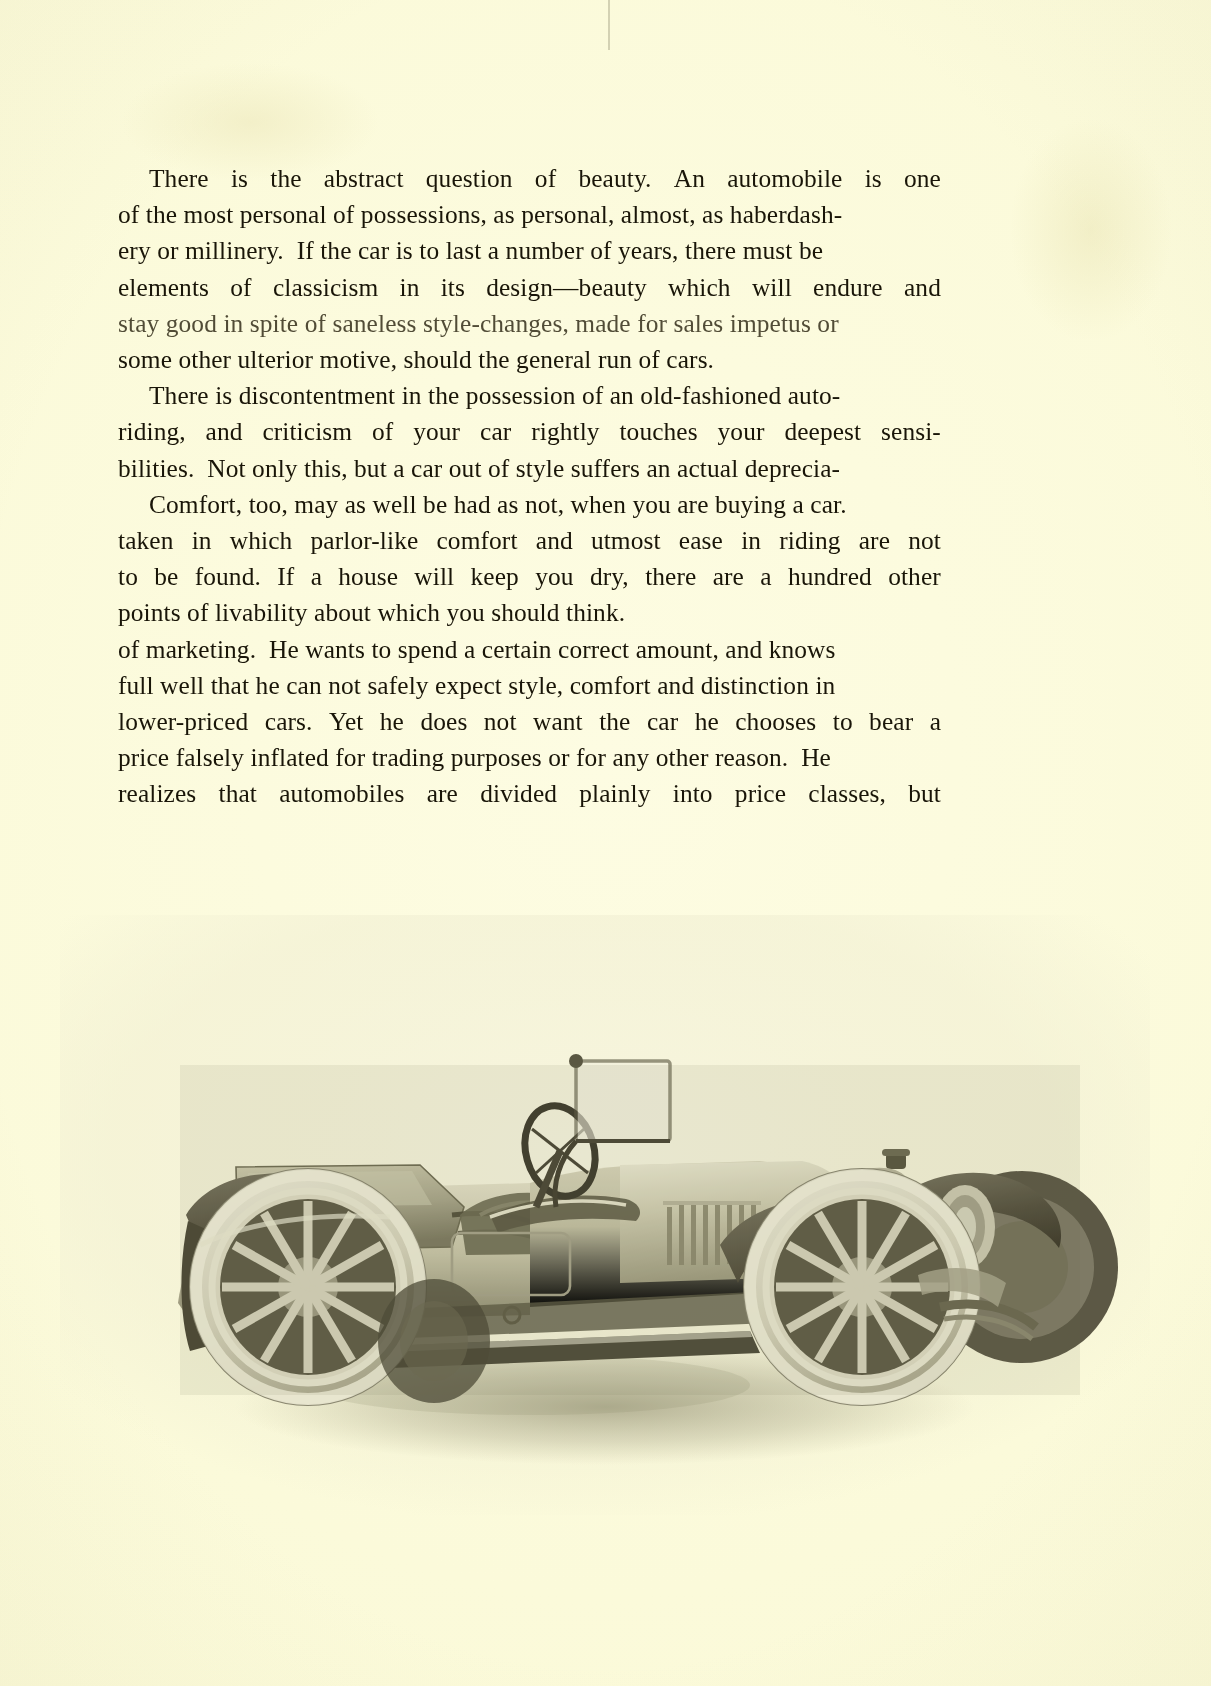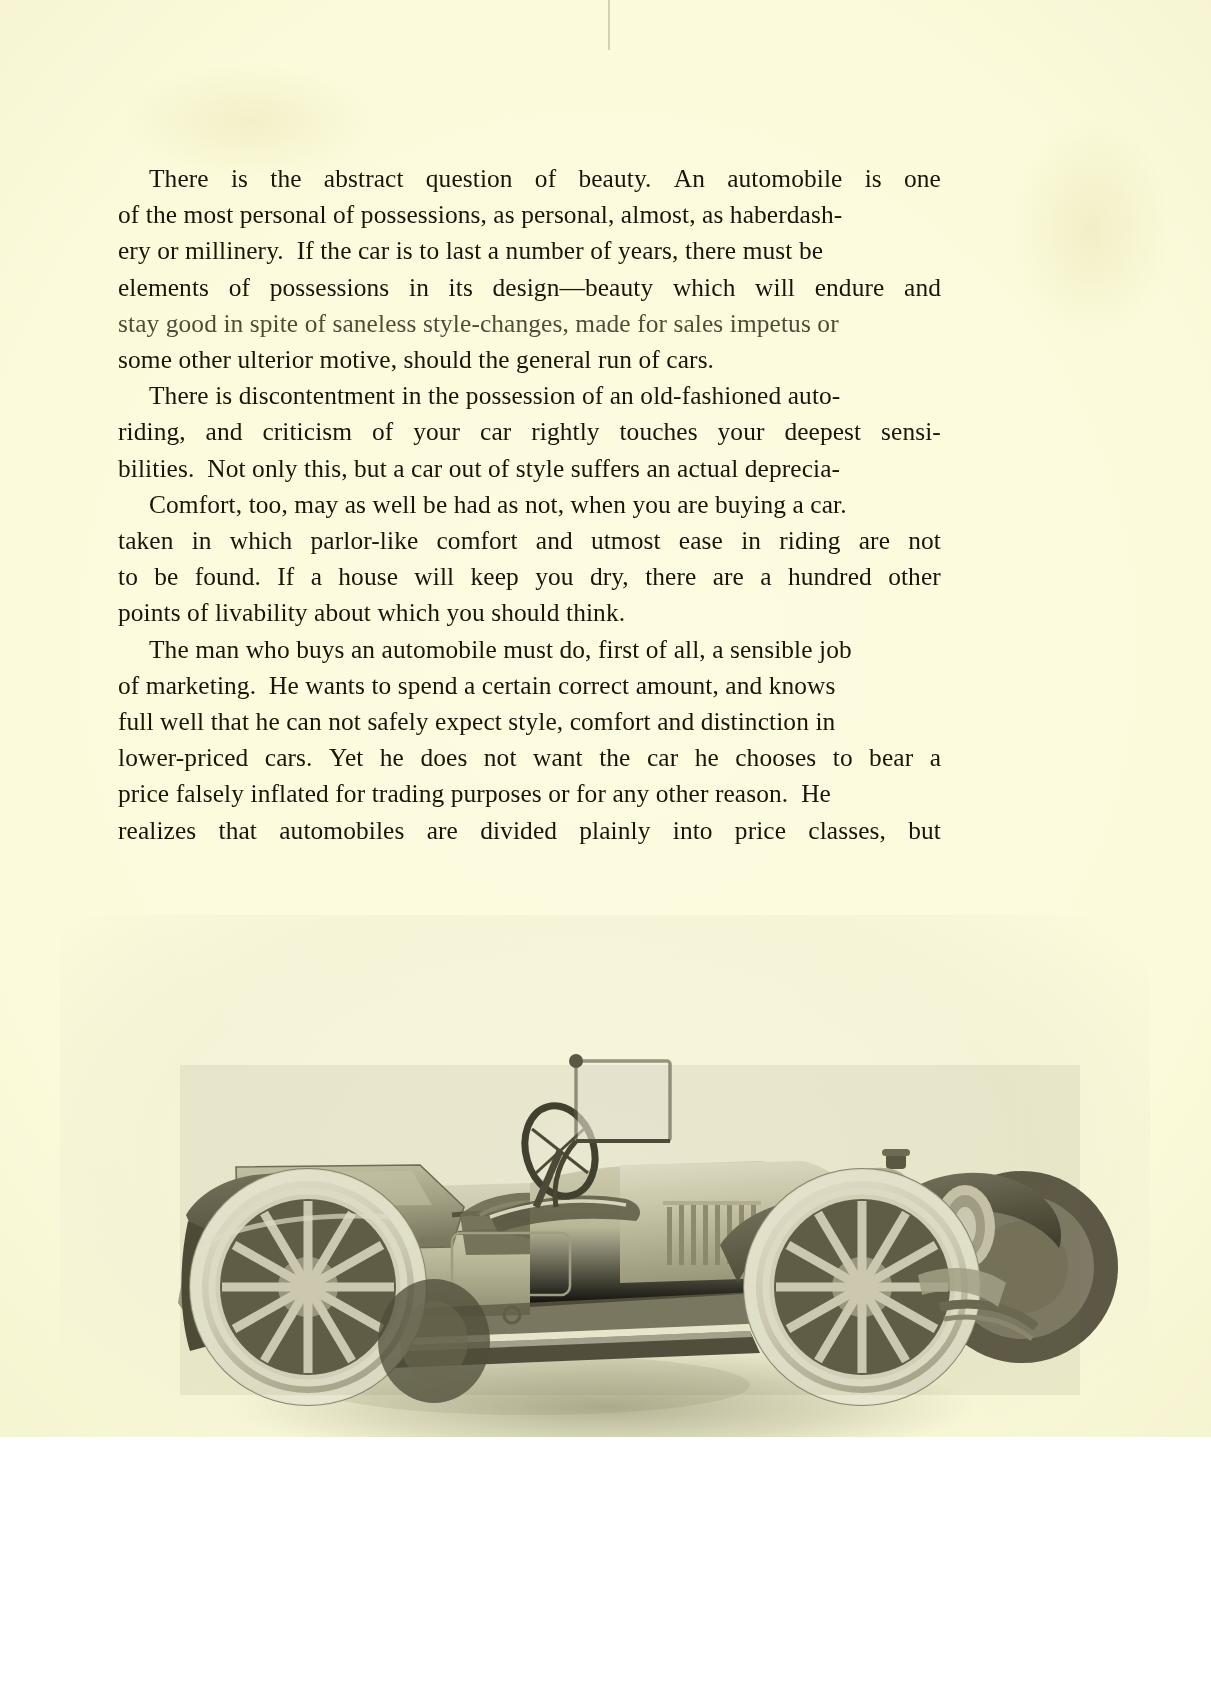--- a/index.html
+++ b/index.html
@@ -6,21 +6,21 @@
     margin: 0;
     padding: 0;
     background: #ffffff;
   }
   body {
     font-family: "Liberation Serif", "DejaVu Serif", serif;
   }
   .page {
     position: relative;
     width: 1211px;
-    height: 1437px;
+    height: 1686px;
     overflow: hidden;
     background: #fbfbdd;
     background-image:
       radial-gradient(ellipse 140% 120% at 50% 45%, #fdfce2 0%, #faf9d6 62%, #f3f1c8 100%);
   }
   
   .paper-vignette {
     position: absolute;
     inset: 0;
     pointer-events: none;
@@ -88,37 +88,36 @@
   <div class="paper-vignette"></div>
   <div class="paper-smudge-a"></div>
   <div class="paper-smudge-b"></div>
   <div class="scan-tick"></div>
 
   <div class="textblock" id="textblock">
       <div class="para-wrap">
         <div class="line indent"><span class="w">There</span><span class="w">is</span><span class="w">the</span><span class="w">abstract</span><span class="w">question</span><span class="w">of</span><span class="w">beauty.</span><span class="w">An</span><span class="w">automobile</span><span class="w">is</span><span class="w">one</span></div>
         <div class="line"><span class="w">of the most personal of possessions, as personal, almost, as haberdash-</span></div>
         <div class="line"><span class="w">ery or millinery.  If the car is to last a number of years, there must be</span></div>
-        <div class="line"><span class="w">elements</span><span class="w">of</span><span class="w">possessions</span><span class="w">in</span><span class="w">its</span><span class="w">design—beauty</span><span class="w">which</span><span class="w">will</span><span class="w">endure</span><span class="w">and</span></div>
+        <div class="line"><span class="w">elements</span><span class="w">of</span><span class="w">classicism</span><span class="w">in</span><span class="w">its</span><span class="w">design—beauty</span><span class="w">which</span><span class="w">will</span><span class="w">endure</span><span class="w">and</span></div>
         <div class="line faded"><span class="w">stay good in spite of saneless style-changes, made for sales impetus or</span></div>
         <div class="line last"><span class="w">some other ulterior motive, should the general run of cars.</span></div>
       </div>
       <div class="para-wrap">
         <div class="line indent"><span class="w">There is discontentment in the possession of an old-fashioned auto-</span></div>
         <div class="line"><span class="w">riding,</span><span class="w">and</span><span class="w">criticism</span><span class="w">of</span><span class="w">your</span><span class="w">car</span><span class="w">rightly</span><span class="w">touches</span><span class="w">your</span><span class="w">deepest</span><span class="w">sensi-</span></div>
         <div class="line"><span class="w">bilities.  Not only this, but a car out of style suffers an actual deprecia-</span></div>
       </div>
       <div class="para-wrap">
         <div class="line indent"><span class="w">Comfort, too, may as well be had as not, when you are buying a car.</span></div>
         <div class="line"><span class="w">taken</span><span class="w">in</span><span class="w">which</span><span class="w">parlor-like</span><span class="w">comfort</span><span class="w">and</span><span class="w">utmost</span><span class="w">ease</span><span class="w">in</span><span class="w">riding</span><span class="w">are</span><span class="w">not</span></div>
         <div class="line"><span class="w">to</span><span class="w">be</span><span class="w">found.</span><span class="w">If</span><span class="w">a</span><span class="w">house</span><span class="w">will</span><span class="w">keep</span><span class="w">you</span><span class="w">dry,</span><span class="w">there</span><span class="w">are</span><span class="w">a</span><span class="w">hundred</span><span class="w">other</span></div>
         <div class="line last"><span class="w">points of livability about which you should think.</span></div>
       </div>
       <div class="para-wrap">
-        <div class="line indent"><span class="w">The man who buys an automobile must do, first of all, a sensible job</span></div>
         <div class="line"><span class="w">of marketing.  He wants to spend a certain correct amount, and knows</span></div>
         <div class="line"><span class="w">full well that he can not safely expect style, comfort and distinction in</span></div>
         <div class="line"><span class="w">lower-priced</span><span class="w">cars.</span><span class="w">Yet</span><span class="w">he</span><span class="w">does</span><span class="w">not</span><span class="w">want</span><span class="w">the</span><span class="w">car</span><span class="w">he</span><span class="w">chooses</span><span class="w">to</span><span class="w">bear</span><span class="w">a</span></div>
         <div class="line"><span class="w">price falsely inflated for trading purposes or for any other reason.  He</span></div>
         <div class="line"><span class="w">realizes</span><span class="w">that</span><span class="w">automobiles</span><span class="w">are</span><span class="w">divided</span><span class="w">plainly</span><span class="w">into</span><span class="w">price</span><span class="w">classes,</span><span class="w">but</span></div>
       </div>
     </div>
 
   <div class="figure">
     <svg class="fig-svg" viewBox="0 0 1090 600" preserveAspectRatio="xMidYMid meet">

